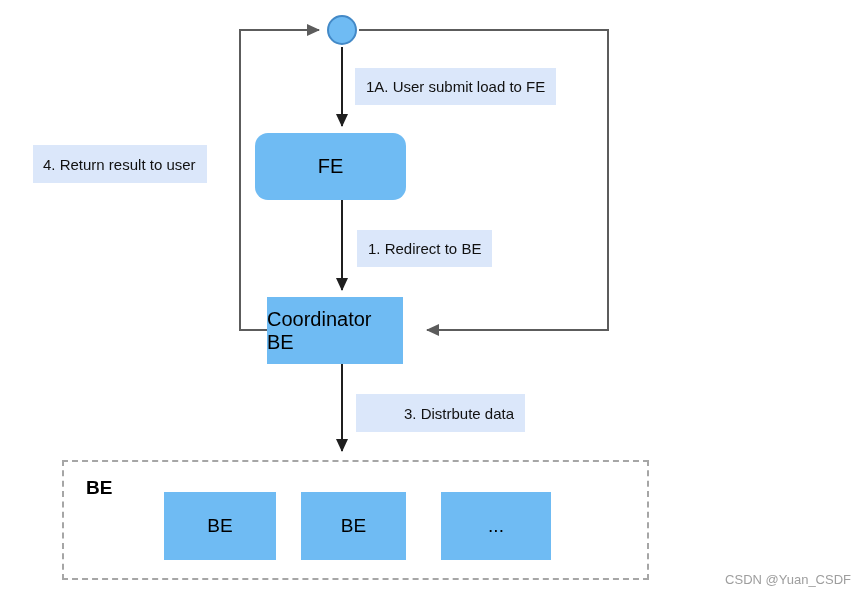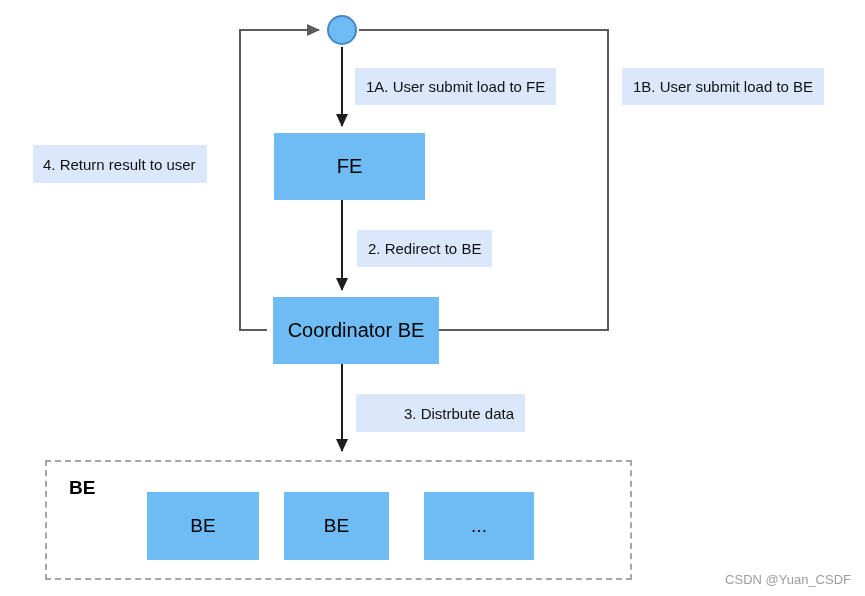--- a/index.html
+++ b/index.html
@@ -34,22 +34,22 @@
   }
   .node {
     position: absolute;
     background: var(--node-fill);
     display: flex;
     align-items: center;
     justify-content: center;
     font-size: 20px;
     color: #000;
   }
-  .node-fe   { left: 274px; top: 133px; width: 151px; height: 67px; }
-  .node-coor { left: 273px; top: 297px; width: 166px; height: 67px; }
+  .node-fe   { left: 255px; top: 133px; width: 151px; height: 67px; border-radius: 13px; }
+  .node-coor { left: 267px; top: 297px; width: 136px; height: 67px; }
   .start-circle {
     position: absolute;
     left: 327px; top: 15px;
     width: 30px; height: 30px;
     border-radius: 50%;
     background: var(--circle-fill);
     border: 2px solid var(--circle-stroke);
   }
   .annotation {
     position: absolute;
@@ -62,21 +62,21 @@
     white-space: nowrap;
     justify-content: center;
   }
   .ann-1a { left: 355px; top: 68px;  height: 37px; }
   .ann-1b { left: 622px; top: 68px;  height: 37px; }
   .ann-4  { left: 33px;  top: 145px; height: 38px; padding-left: 10px; }
   .ann-2  { left: 357px; top: 230px; height: 37px; }
   .ann-3  { left: 356px; top: 394px; height: 38px; padding-left: 48px; }
   .be-group {
     position: absolute;
-    left: 45px; top: 460px;
+    left: 62px; top: 460px;
     width: 587px; height: 120px;
     border: 2px dashed var(--dashed-border);
     background: transparent;
   }
   .be-group-label {
     position: absolute;
     left: 22px; top: 15px;
     font-size: 19px;
     font-weight: bold;
     color: #000;
@@ -135,30 +135,27 @@
   </div>
 
   <div class="node node-coor">
     <span>Coordinator BE</span>
   </div>
 
   <div class="annotation ann-1a">
     <span>1A. User submit load to FE</span>
   </div>
 
-  <div class="annotation ann-1b">
-    <span>1B. User submit load to BE</span>
-  </div>
 
   <div class="annotation ann-4">
     <span>4. Return result to user</span>
   </div>
 
   <div class="annotation ann-2">
-    <span>2. Redirect to BE</span>
+    <span>1. Redirect to BE</span>
   </div>
 
   <div class="annotation ann-3">
     <span>3. Distrbute data</span>
   </div>
 
   <div class="be-group">
     <div class="be-group-label">BE</div>
     <div class="be-node be-1">
       <span>BE</span>

